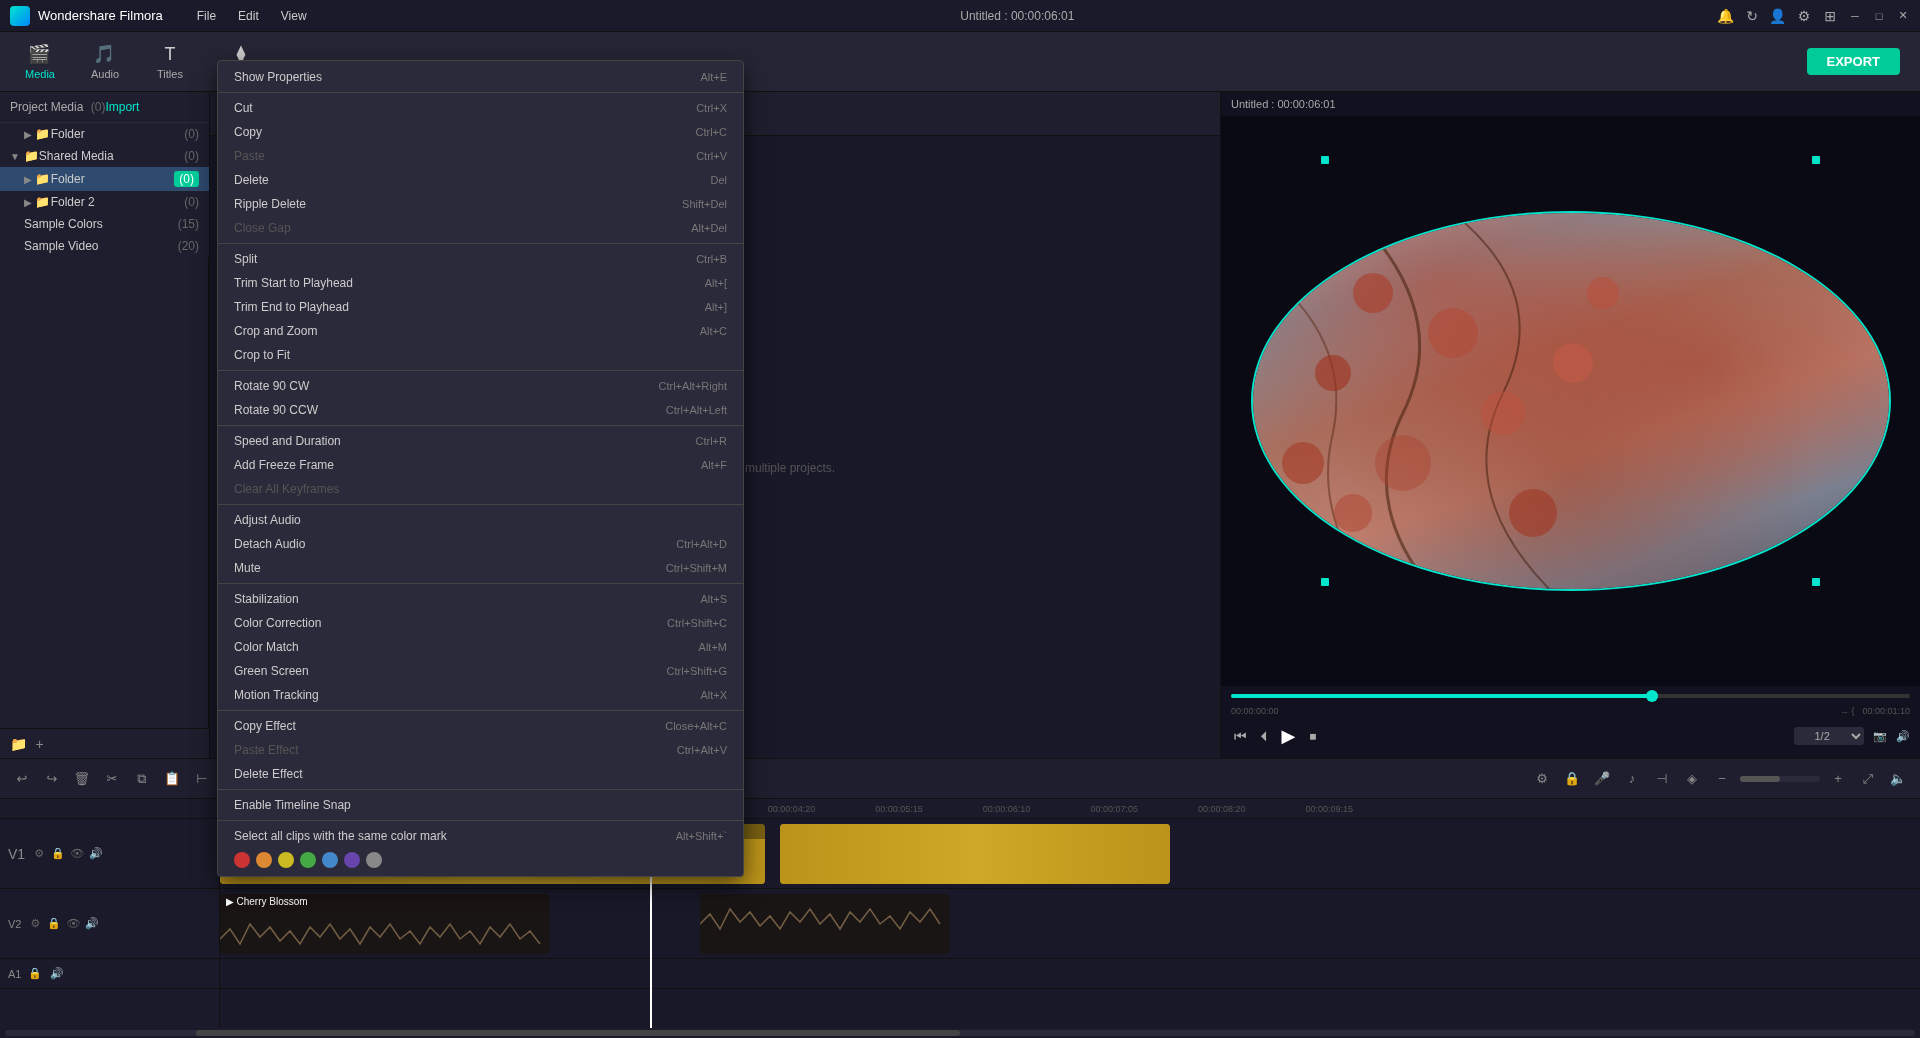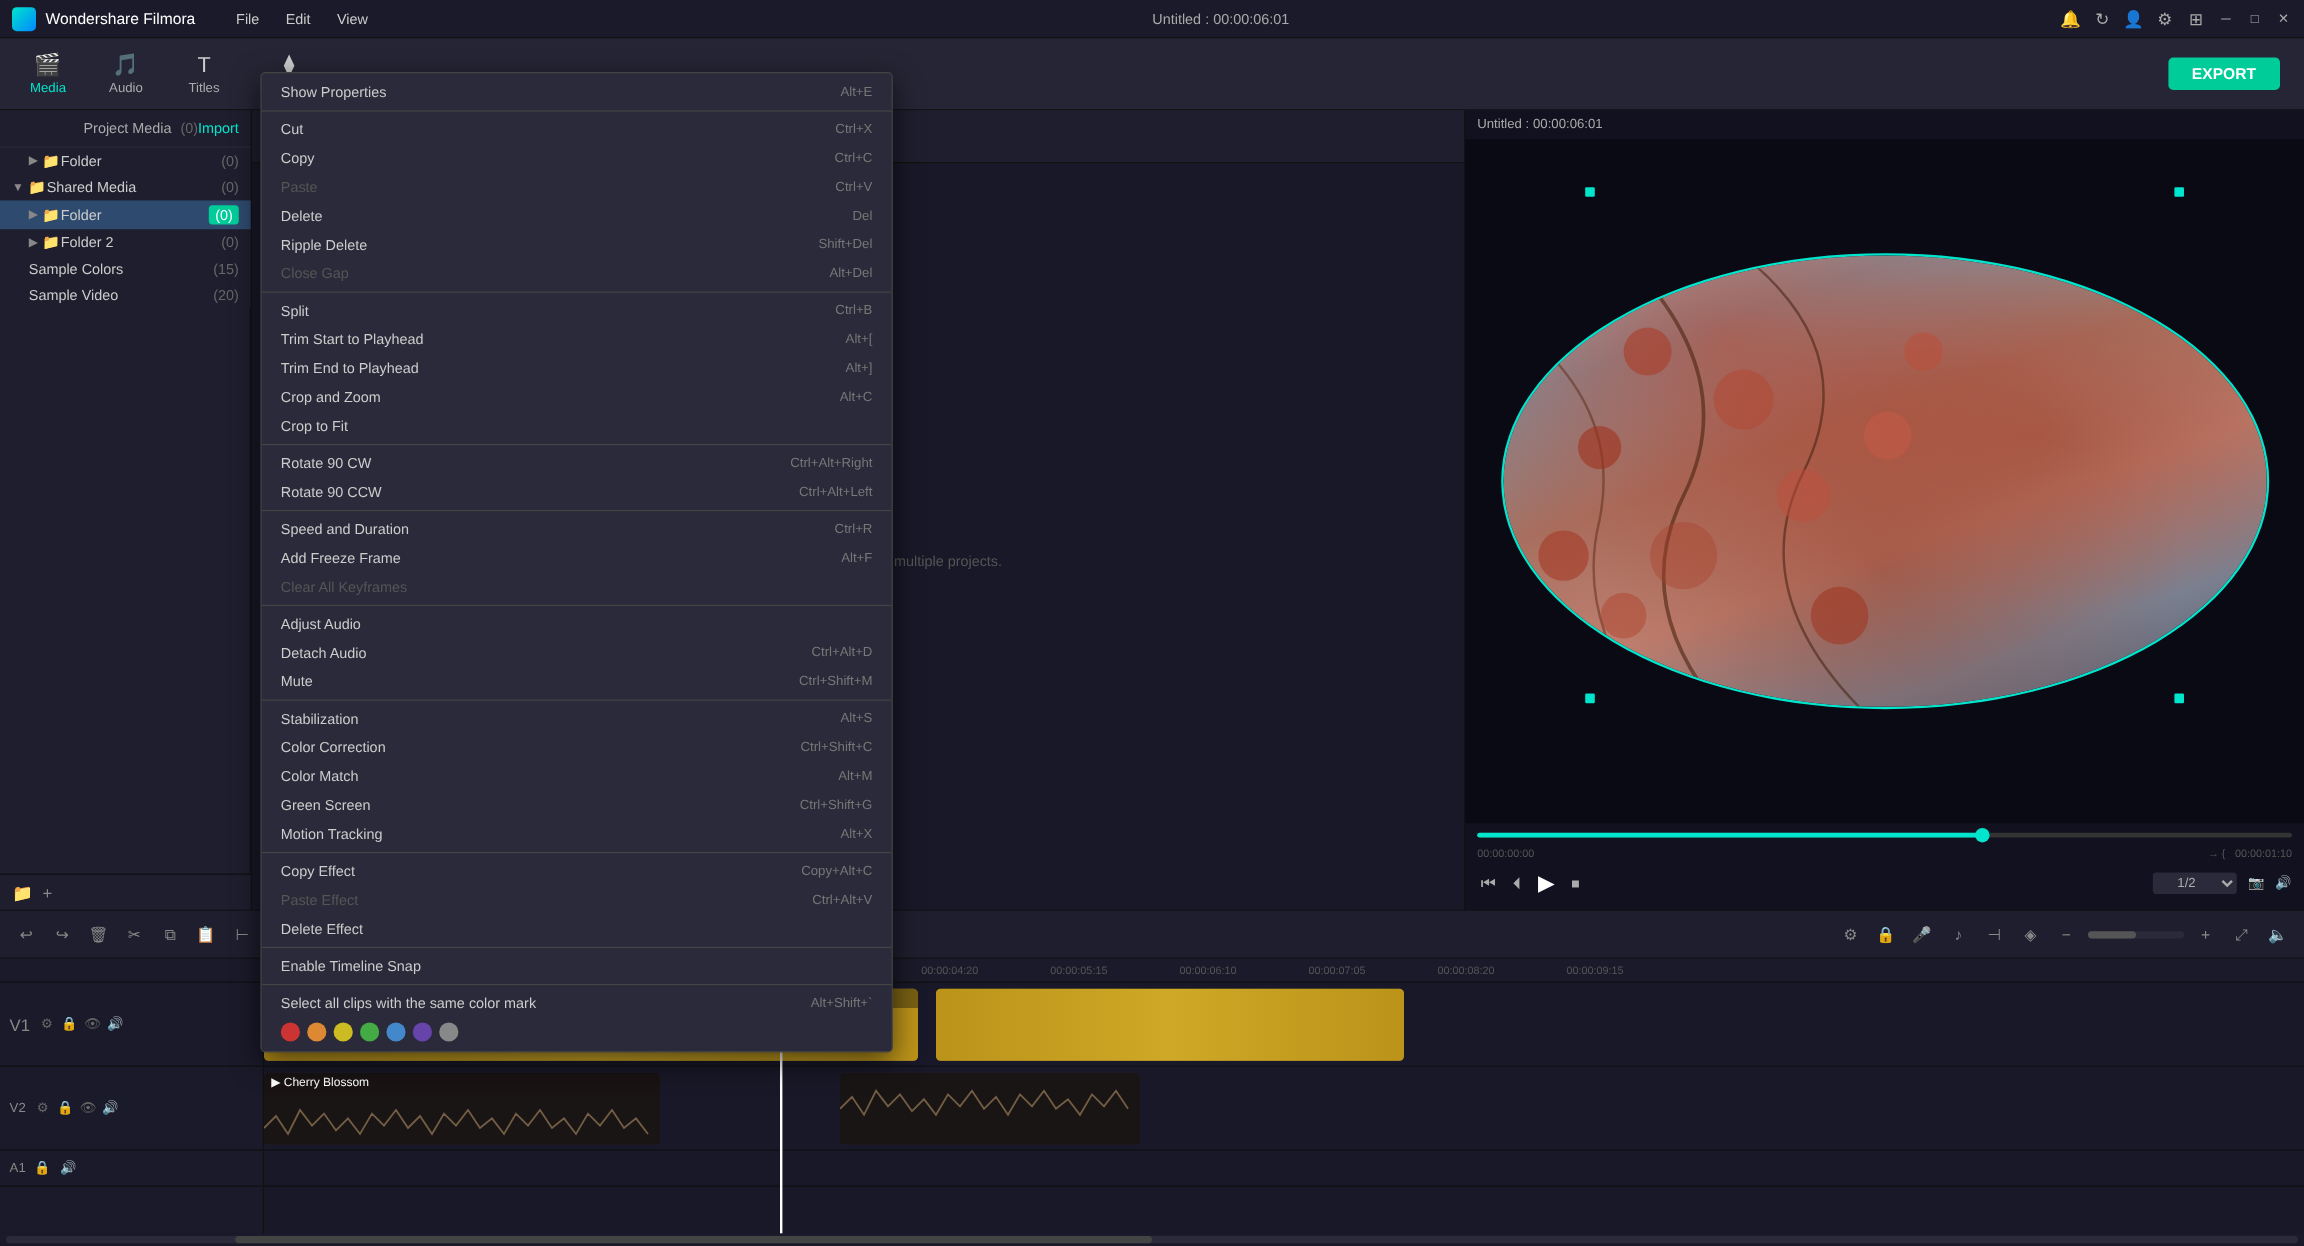--- a/index.html
+++ b/index.html
@@ -108,21 +108,21 @@
       width: 210px;
       background: #1e1e2e;
       border-right: 1px solid #111;
       display: flex;
       flex-direction: column;
       overflow: hidden;
     }
     #project-header {
       display: flex;
       align-items: center;
-      justify-content: flex-end;
+      justify-content: flex-start;
       padding: 8px 10px;
       font-size: 12px;
       color: #aaa;
       border-bottom: 1px solid #2a2a3a;
     }
     .tree-item {
       display: flex;
       align-items: center;
       padding: 4px 10px;
       cursor: pointer;
@@ -881,21 +881,21 @@
     <span>Green Screen</span>
     <span class="ctx-shortcut">Ctrl+Shift+G</span>
   </div>
   <div class="ctx-item">
     <span>Motion Tracking</span>
     <span class="ctx-shortcut">Alt+X</span>
   </div>
   <div class="ctx-separator"></div>
   <div class="ctx-item">
     <span>Copy Effect</span>
-    <span class="ctx-shortcut">Copy+Alt+C</span>
+    <span class="ctx-shortcut">Close+Alt+C</span>
   </div>
   <div class="ctx-item disabled">
     <span>Paste Effect</span>
     <span class="ctx-shortcut">Ctrl+Alt+V</span>
   </div>
   <div class="ctx-item">
     <span>Delete Effect</span>
     <span class="ctx-shortcut"></span>
   </div>
   <div class="ctx-separator"></div>

